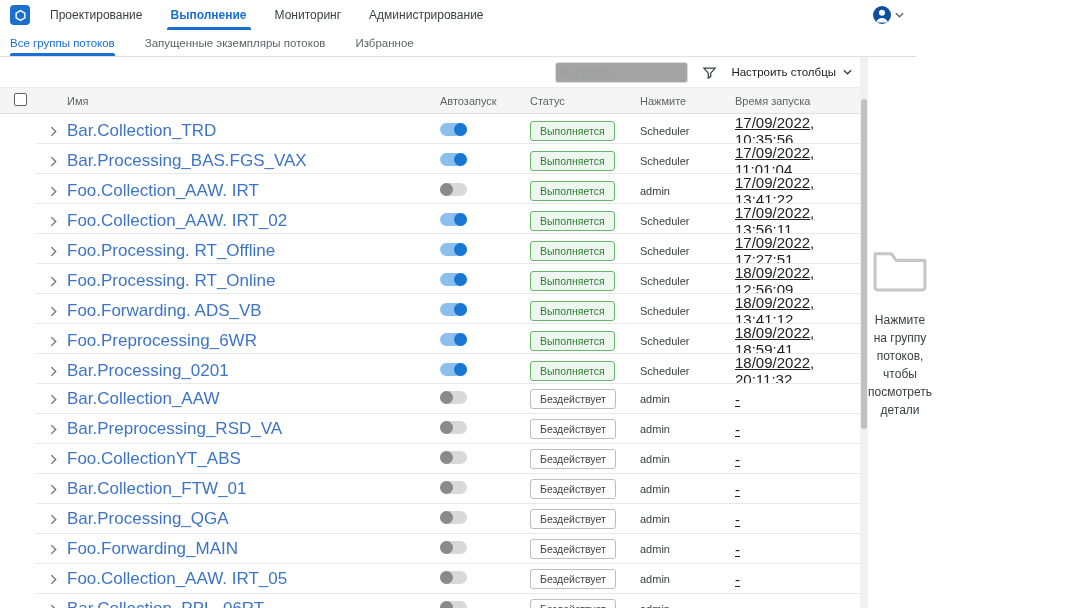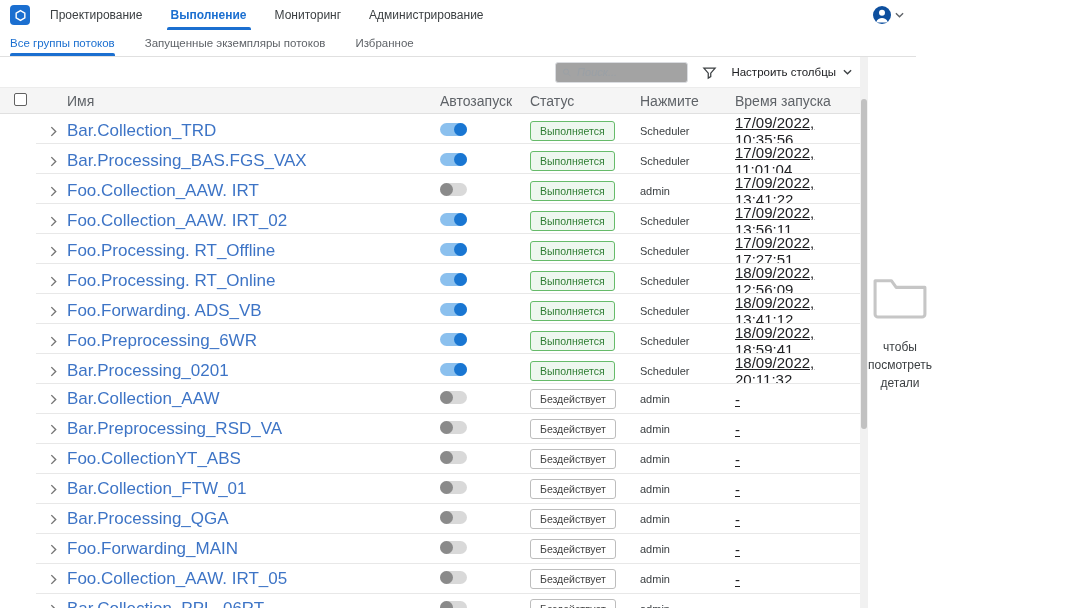--- a/index.html
+++ b/index.html
@@ -40,21 +40,21 @@
   .search-box input { border: none; outline: none; width: 100%; font-family: "Liberation Sans", sans-serif;
                 font-size: 11px; color: #3c4043; background: transparent; }
   .search-box input::placeholder { font-style: italic; color: #9aa0a6; }
   .icon-btn { background: none; border: none; cursor: pointer; display: flex; align-items: center; padding: 2px; }
   .columns-btn { background: none; border: none; cursor: pointer; display: flex; align-items: center; gap: 7px;
                 font-family: "Liberation Sans", sans-serif; font-size: 11.5px; color: #202124; }
 
   
   .table { flex: 1; display: flex; flex-direction: column; min-height: 0; }
   .thead, .row { display: grid; grid-template-columns: 40px 27px 373px 90px 110px 95px 130px 1fr; align-items: center; }
-  .thead { height: 27px; background: var(--table-header-bg, #f5f5f5); font-size: 14px; color: #5f6368;
+  .thead { height: 27px; background: var(--table-header-bg, #f5f5f5); font-size: 11px; color: #5f6368;
            border-top: 1px solid #ececec; border-bottom: 1px solid #e0e0e0; flex-shrink: 0; }
   .th { white-space: nowrap; }
   .c-check { padding-left: 14px; }
   .c-end { display: flex; justify-content: flex-end; padding-right: 14px; }
   .checkbox { width: 13px; height: 13px; border: 1.5px solid #616161; border-radius: 2px; display: inline-block; background: #fff; cursor: pointer; }
 
   .tbody { flex: 1; overflow: hidden; }
   .row { height: 30px; position: relative; background: #fff; }
   .row::after { content: ""; position: absolute; left: 36px; right: 0; bottom: 0; height: 1px; background: #e8e8e8; }
   .c-chev { display: flex; justify-content: center; }
@@ -459,18 +459,19 @@
       <div class="thumb"></div>
     </div>
 
     <aside class="detail-panel">
       <div class="folder-icon">
         <svg width="62" height="46" viewBox="0 0 64 48">
           <path d="M6 8h17l5 7h30v28a3 3 0 0 1-3 3H9a3 3 0 0 1-3-3V8z" fill="none" stroke="#c6c6c6" stroke-width="3.2" stroke-linejoin="round"></path>
         </svg>
       </div>
       <div class="empty-text">
+        <div>Нажмите на группу потоков,</div>
         <div>чтобы посмотреть детали</div>
       </div>
     </aside>
 
   </div>
 </div>
 
 </body></html>

